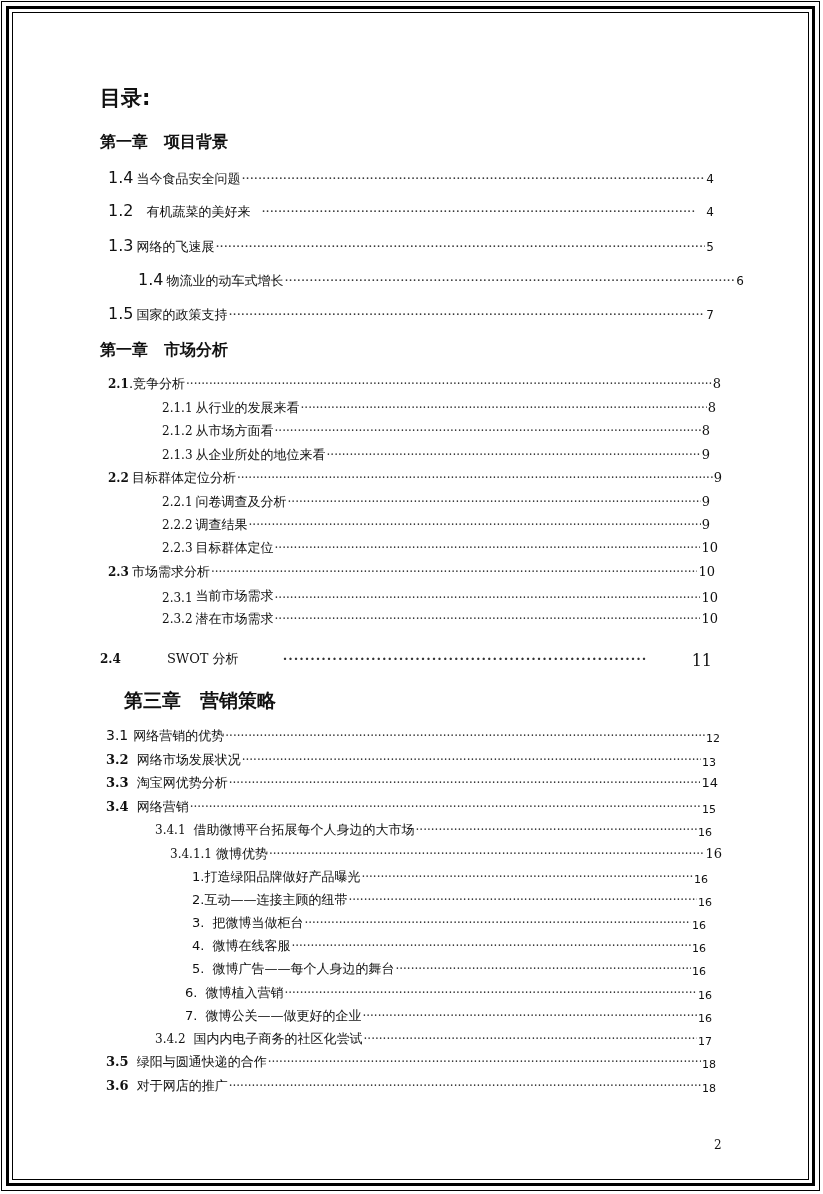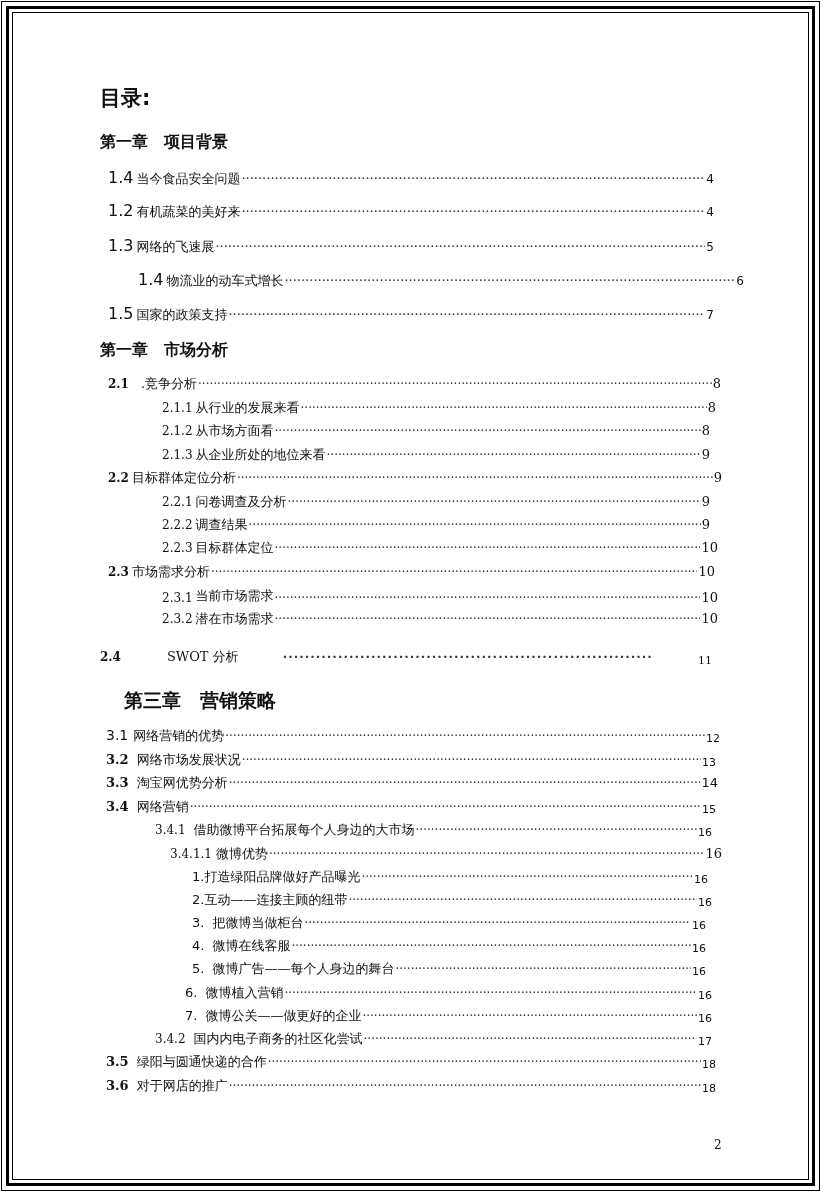--- a/index.html
+++ b/index.html
@@ -42,21 +42,21 @@
   .s-small .page { font-size: 13px; }
 
   .s-sub .num { font-size: 12px; font-weight: normal; }
   .s-sub .label { font-size: 13px; }
   .s-sub .leader { font-size: 12px; }
   .s-sub .page { font-size: 13px; }
 
   .s-swot .num { font-size: 12px; font-weight: bold; }
   .s-swot .label { font-size: 13px; }
   .s-swot .leader { font-size: 13px; font-weight: bold; letter-spacing: 1px; }
-  .s-swot .page { font-size: 11px; position: relative; top: 3px; }
+  .s-swot .page { font-size: 16px; position: relative; top: 3px; }
 
   .s-ch3 .num { font-size: 13px; font-weight: bold; margin-right: 8px; }
   .s-ch3 .num.sans { font-family: "DejaVu Sans", sans-serif; font-weight: normal; font-size: 14px; margin-right: 5px; }
   .s-ch3 .label { font-size: 13px; }
   .s-ch3 .leader { font-size: 12px; }
   .s-ch3 .page { font-size: 11px; font-family: "DejaVu Sans", sans-serif; position: relative; top: 2px; }
 
   .s-ch3sub .num { font-size: 12px; margin-right: 8px; }
   .s-ch3sub .label { font-size: 13px; }
   .s-ch3sub .leader { font-size: 12px; }
@@ -79,21 +79,21 @@
 <div class="toc-title">目录:</div>
 
 <div class="chapter ch1">第一章　项目背景</div>
 
 <div class="entry s-big" style="left:108px; top:168px; width:606px;">
   <span class="num">1.4</span>
   <span class="label">当今食品安全问题</span>
   <span class="leader"></span>
   <span class="page">4</span>
 </div>
-<div class="entry s-big" style="left:108px; top:201px; width:606px;">
+<div class="entry s-big" style="left:108px; top:201px; width:606px;gap:10px;">
   <span class="num">1.2</span>
   <span class="label">有机蔬菜的美好来</span>
   <span class="leader"></span>
   <span class="page">4</span>
 </div>
 <div class="entry s-big" style="left:108px; top:236px; width:606px;">
   <span class="num">1.3</span>
   <span class="label">网络的飞速展</span>
   <span class="leader"></span>
   <span class="page">5</span>
@@ -107,21 +107,21 @@
 <div class="entry s-big" style="left:108px; top:304px; width:606px;">
   <span class="num">1.5</span>
   <span class="label">国家的政策支持</span>
   <span class="leader"></span>
   <span class="page">7</span>
 </div>
 
 <div class="chapter ch2">第一章　市场分析</div>
 
 <div class="entry s-small" style="left:108px; top:375px; width:613px;">
-  <span class="num" style="margin-right:12px">2.1</span>
+  <span class="num" style="margin-right:0">2.1</span>
   <span class="label">.竞争分析</span>
   <span class="leader"></span>
   <span class="page">8</span>
 </div>
 <div class="entry s-sub" style="left:162px; top:399px; width:554px;">
   <span class="num">2.1.1</span>
   <span class="label">从行业的发展来看 </span>
   <span class="leader"></span>
   <span class="page">8</span>
 </div>

